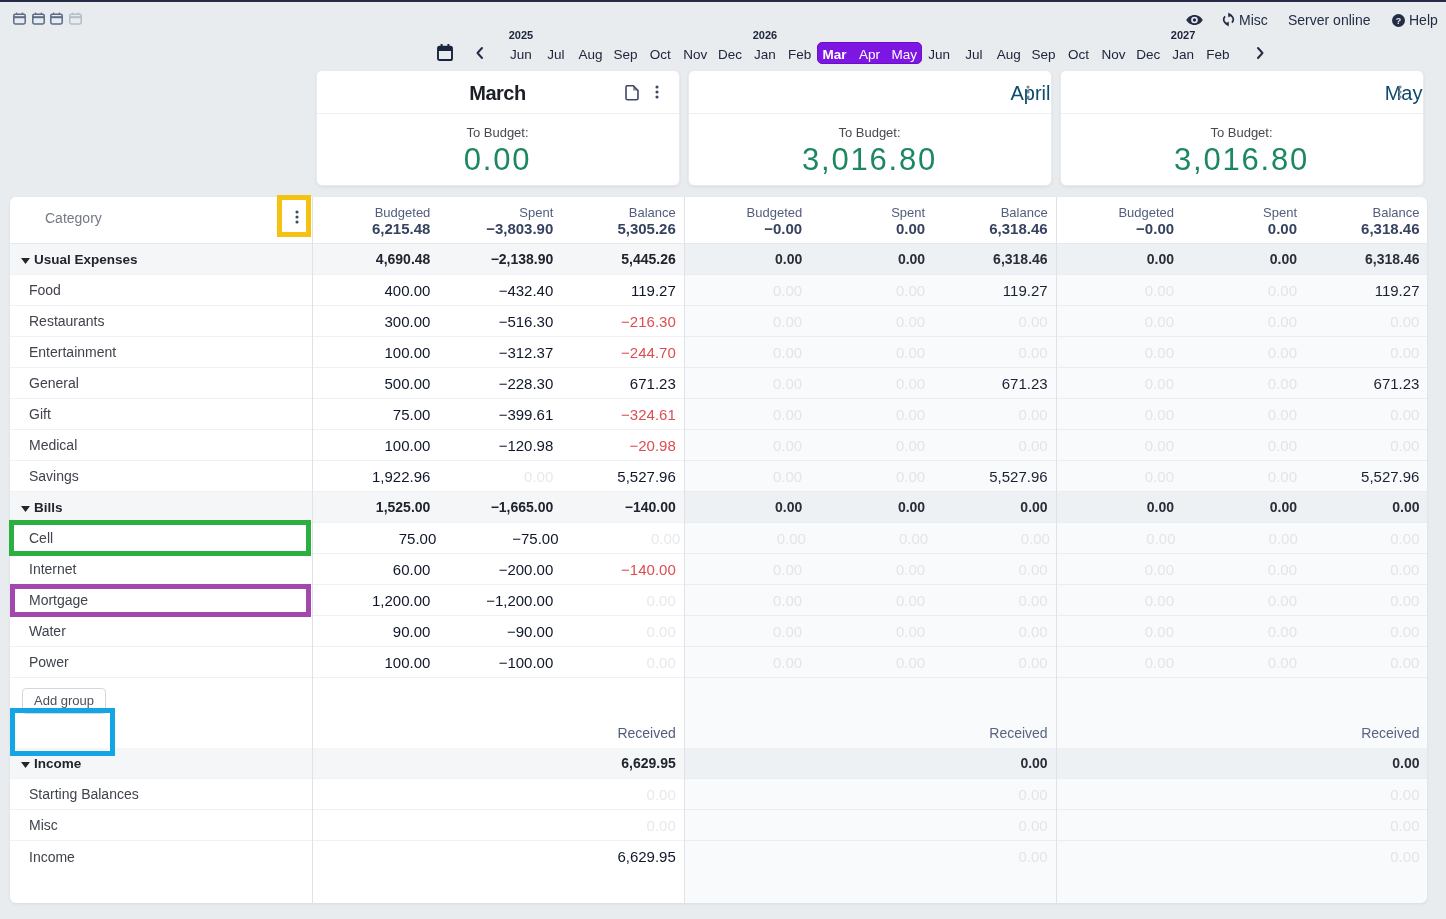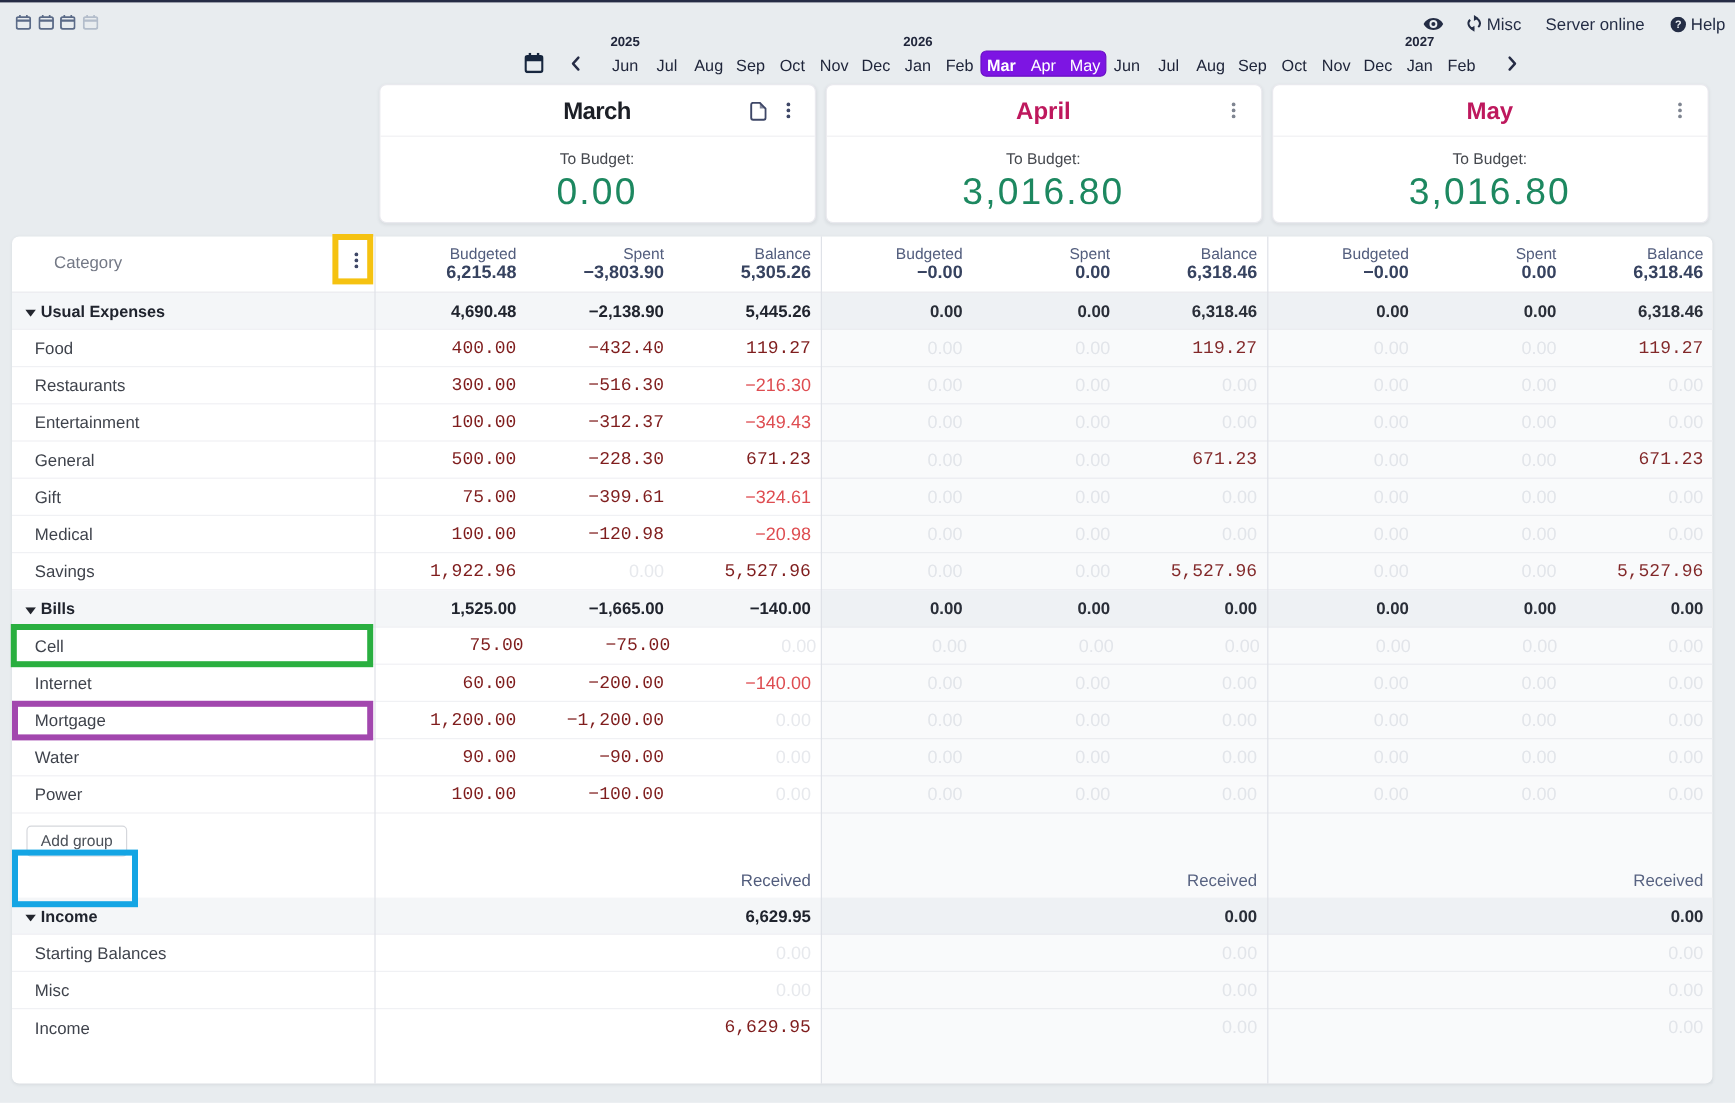--- a/index.html
+++ b/index.html
@@ -7,39 +7,39 @@
 body { position:relative; background:#e8ecef; font-family:"Liberation Sans",sans-serif; overflow:hidden; }
 .abs { position:absolute; }
 #topline { position:absolute; left:0; top:0; width:1446px; height:2px; background:#262c45; }
 .tb { position:absolute; top:12px; font-size:14px; color:#242d45; }
 .mon { position:absolute; top:45px; height:19px; line-height:19px; text-align:center; font-size:13.5px; color:#20263b; }
 .mon.sel { color:#fff; }
 .mon.selb { font-weight:bold; }
 .yr { position:absolute; top:29px; font-size:11px; font-weight:bold; text-align:center; color:#20263b; }
 .card { position:absolute; top:70px; width:364px; height:116px; background:#fff; border:1px solid #e9e9ee; border-radius:6px; box-shadow:0 1px 3px rgba(30,35,50,0.08); }
 .ctitle { height:43px; line-height:44px; text-align:center; font-size:20px; font-weight:bold; color:#1c1f26; border-bottom:1px solid #f0f0f3; letter-spacing:-0.5px; }
-.ctitle.lite { font-weight:bold; color:#be185d; letter-spacing:0; }
+.ctitle.lite { font-weight:normal; color:#0c4a6e; letter-spacing:0;text-align:right; }
 .tobl { margin-top:11px; text-align:center; font-size:13px; color:#46494f; }
 .tonum { margin-top:2px; text-align:center; font-size:31px; color:#1d8860; letter-spacing:1.8px; }
 #table { position:absolute; left:10px; top:197px; width:1417px; height:706px; background:#fff; border-radius:6px; box-shadow:0 1px 3px rgba(30,35,50,0.08); }
 .row { display:flex; height:31px; border-bottom:1px solid #f0f1f4; align-items:center; }
 .row.hdr { height:47px; border-bottom:1px solid #e7e8ec; align-items:center; }
 .row.grp { background:#f4f6f8; }
 .c { text-align:right; padding-right:9px; }
 .c.p1 { padding-right:5px; }
 .c.p2 { padding-right:6px; }
 .c.p3 { padding-right:7.5px; }
 .c { font-size:15px; white-space:nowrap; overflow:hidden; }
 .hc { line-height:16px; }
 .hl { color:#525d7d; font-size:13px; }
 .hn { color:#36425f; font-weight:bold; font-size:15px; }
 .catg { text-align:left; padding-left:11px; font-weight:bold; font-size:13.5px; color:#20242e; }
 .cati { text-align:left; padding-left:19px; font-size:14px; color:#3f434c; }
 .tri { display:inline-block; margin-right:4px; }
-.c.d { color:#7f1d1d;font-family:Liberation Mono, monospace; }
+.c.d { color:#0f172a; }
 .c.b { color:#20242e; font-weight:bold; font-size:14px; }
 .c.f { color:#e7e9ed; }
 .c.r { color:#de4d51; }
 .rcv { color:#525d7d; font-size:14px; }
 .row.noborder { border-bottom:none; }
 .fade { position:absolute; top:47px; height:659px; background:rgba(170,190,205,0.07); }
 .vsep { position:absolute; top:0; width:1px; height:100%; background:#dfe2e8; }
 #addgroup { display:inline-block; margin-left:12px; margin-top:10px; padding:0 11px; height:26px; line-height:24px; border:1px solid #d5d7dc; border-radius:4px; background:#fff; font-size:13px; color:#4b5058; }
 .ann { position:absolute; border:5px solid; z-index:50; }
 </style>
@@ -214,21 +214,21 @@
       <div class="c f p2" style="width:124px">0.00</div>
       <div class="c f p3" style="width:124px">0.00</div>
       <div class="c f p1" style="width:124px">0.00</div>
       <div class="c f p2" style="width:124px">0.00</div>
       <div class="c f p3" style="width:124px">0.00</div>
     </div>
 <div class="row itm">
       <div class="c cati" style="width:301.5px">Entertainment</div>
       <div class="c d p1" style="width:124px">100.00</div>
       <div class="c d p2" style="width:124px">−312.37</div>
-      <div class="c r p3" style="width:124px">−349.43</div>
+      <div class="c r p3" style="width:124px">−244.70</div>
       <div class="c f p1" style="width:124px">0.00</div>
       <div class="c f p2" style="width:124px">0.00</div>
       <div class="c f p3" style="width:124px">0.00</div>
       <div class="c f p1" style="width:124px">0.00</div>
       <div class="c f p2" style="width:124px">0.00</div>
       <div class="c f p3" style="width:124px">0.00</div>
     </div>
 <div class="row itm">
       <div class="c cati" style="width:301.5px">General</div>
       <div class="c d p1" style="width:124px">500.00</div>

